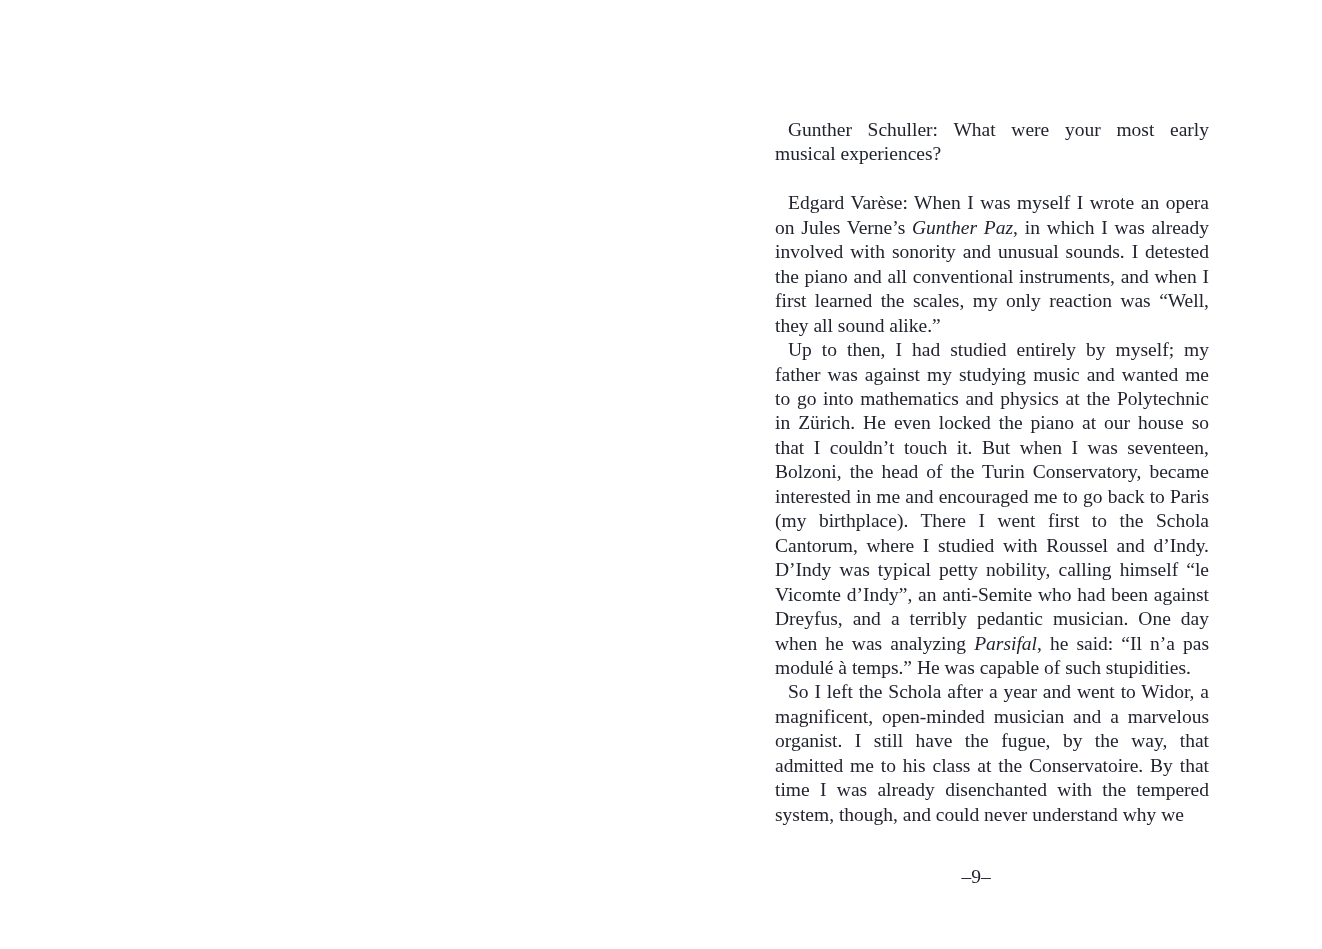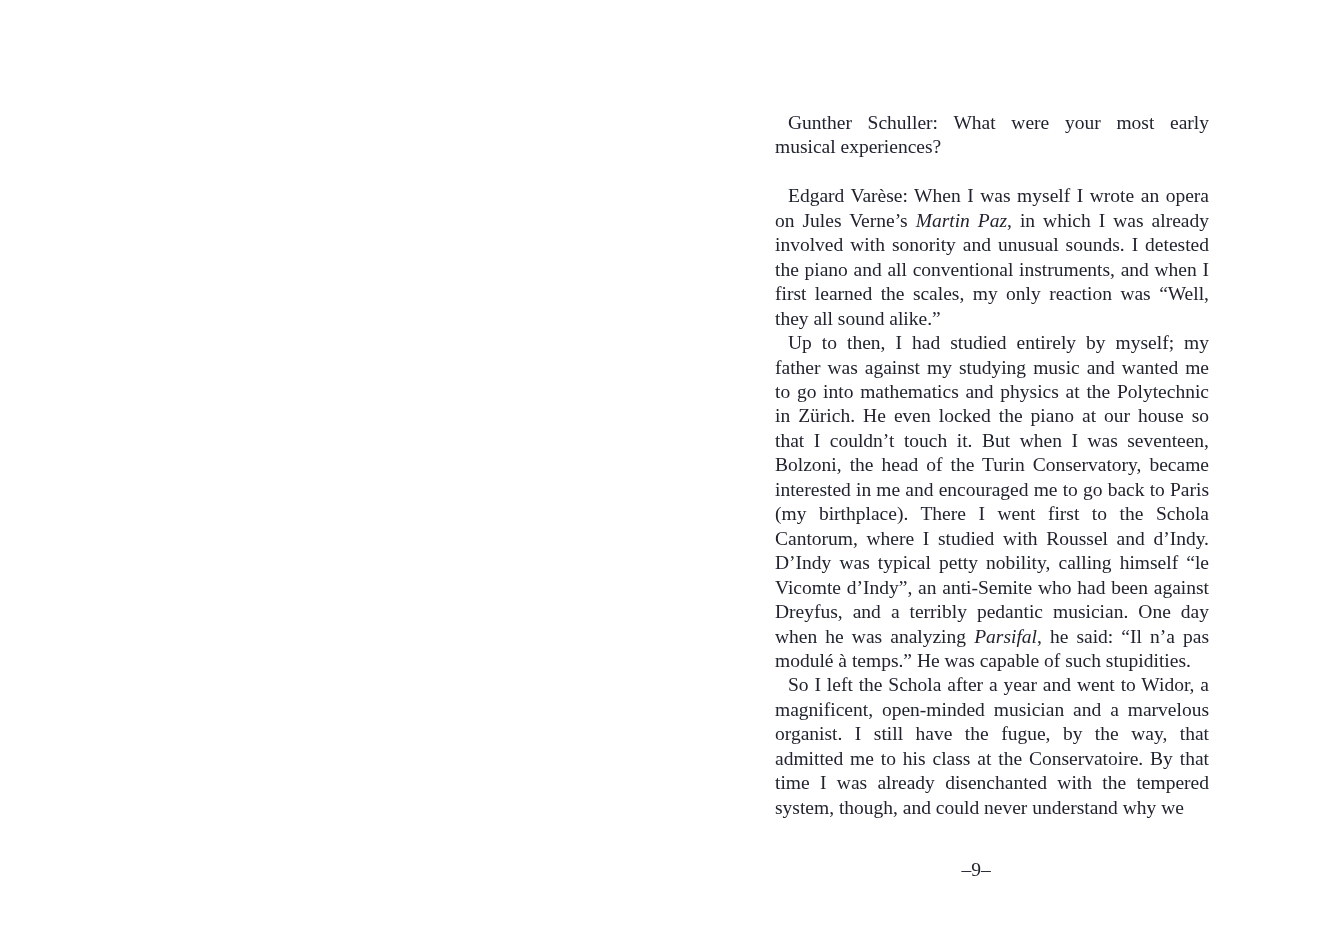--- a/index.html
+++ b/index.html
@@ -12,20 +12,21 @@
     background: var(--bg, #ffffff);
     position: relative;
     overflow: hidden;
     font-family: "Liberation Serif", serif;
     color: var(--text-color, #21242f);
   }
   .book-page {
     position: absolute;
     inset: 0;
     background: var(--bg, #ffffff);
+    margin-top: 7px;
   }
   .text-block {
     position: absolute;
     left: 775px;
     top: 111px;
     width: 434px;
     font-size: 19.5px;
     line-height: 24.45px;
     text-align: justify;
     text-justify: inter-word;
@@ -56,21 +57,21 @@
 
 <div class="book-page">
 
   <div class="text-block">
 
     <p>
       <span>Gunther Schuller: What were your most early musical experiences?</span>
     </p>
 
     <p class="after-gap">
-      <span>Edgard Varèse: When I was myself I wrote an opera on Jules Verne’s </span><span class="seg-italic">Martin Paz</span><span>, in which I was already involved with sonority and unusual sounds. I detested the piano and all conventional instruments, and when I first learned the scales, my only reaction was “Well, they all sound alike.”</span>
+      <span>Edgard Varèse: When I was myself I wrote an opera on Jules Verne’s </span><span class="seg-italic">Gunther Paz</span><span>, in which I was already involved with sonority and unusual sounds. I detested the piano and all conventional instruments, and when I first learned the scales, my only reaction was “Well, they all sound alike.”</span>
     </p>
 
     <p>
       <span>Up to then, I had studied entirely by myself; my father was against my studying music and wanted me to go into mathematics and physics at the Polytechnic in Zürich. He even locked the piano at our house so that I couldn’t touch it. But when I was seventeen, Bolzoni, the head of the Turin Conservatory, became interested in me and encouraged me to go back to Paris (my birthplace). There I went first to the Schola Cantorum, where I studied with Roussel and d’Indy. D’Indy was typical petty nobility, calling himself “le Vicomte d’Indy”, an anti-Semite who had been against Dreyfus, and a terribly pedantic musician. One day when he was analyzing </span><span class="seg-italic">Parsifal</span><span>, he said: “Il n’a pas modulé à temps.” He was capable of such stupidities.</span>
     </p>
 
     <p>
       <span>So I left the Schola after a year and went to Widor, a magnificent, open-minded musician and a marvelous organist. I still have the fugue, by the way, that admitted me to his class at the Conservatoire. By that time I was already disenchanted with the tempered system, though, and could never understand why we</span>
     </p>
 

